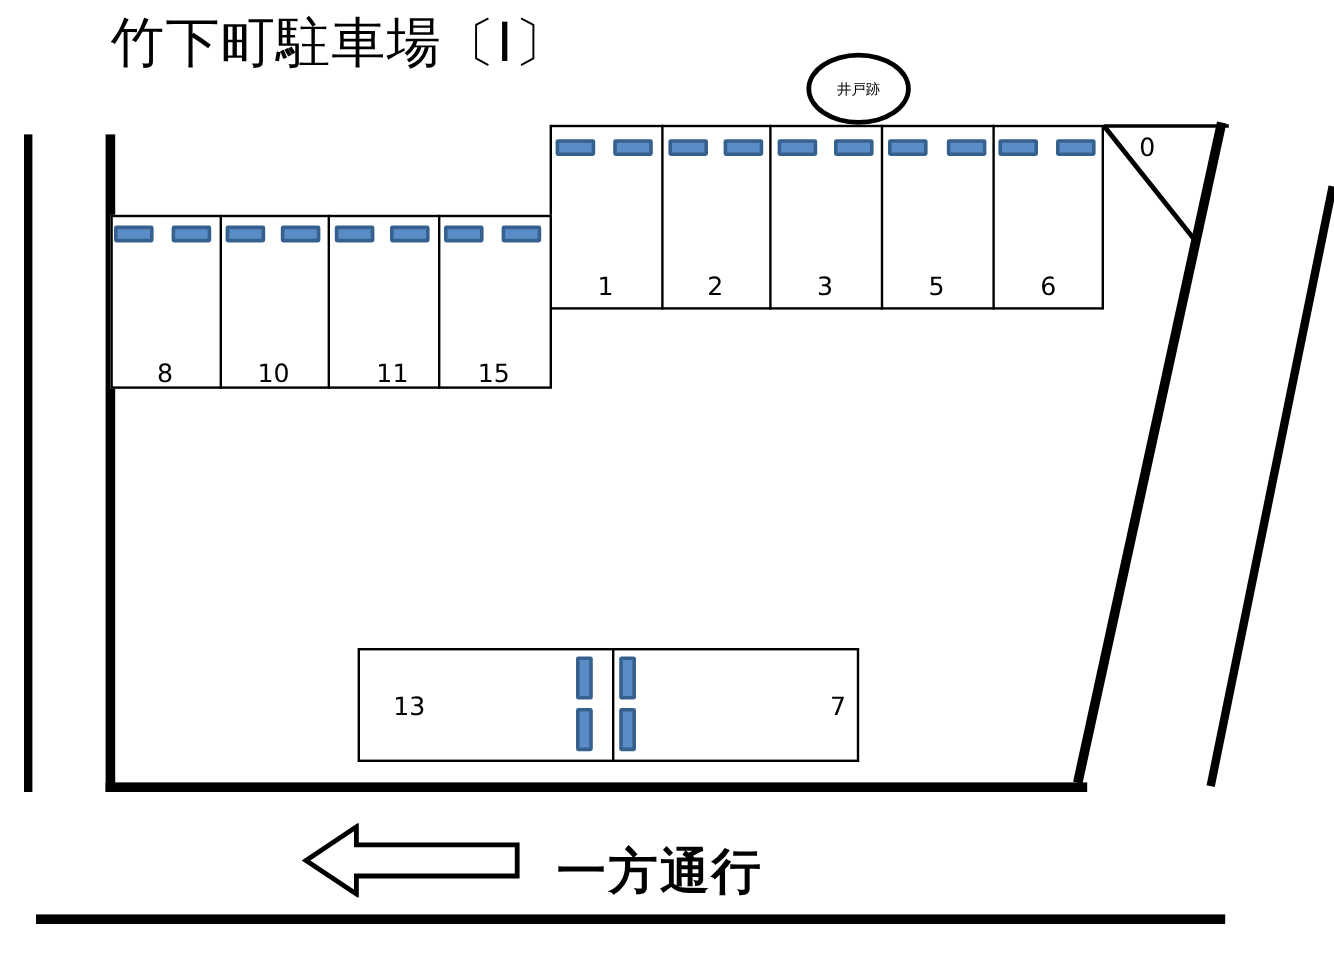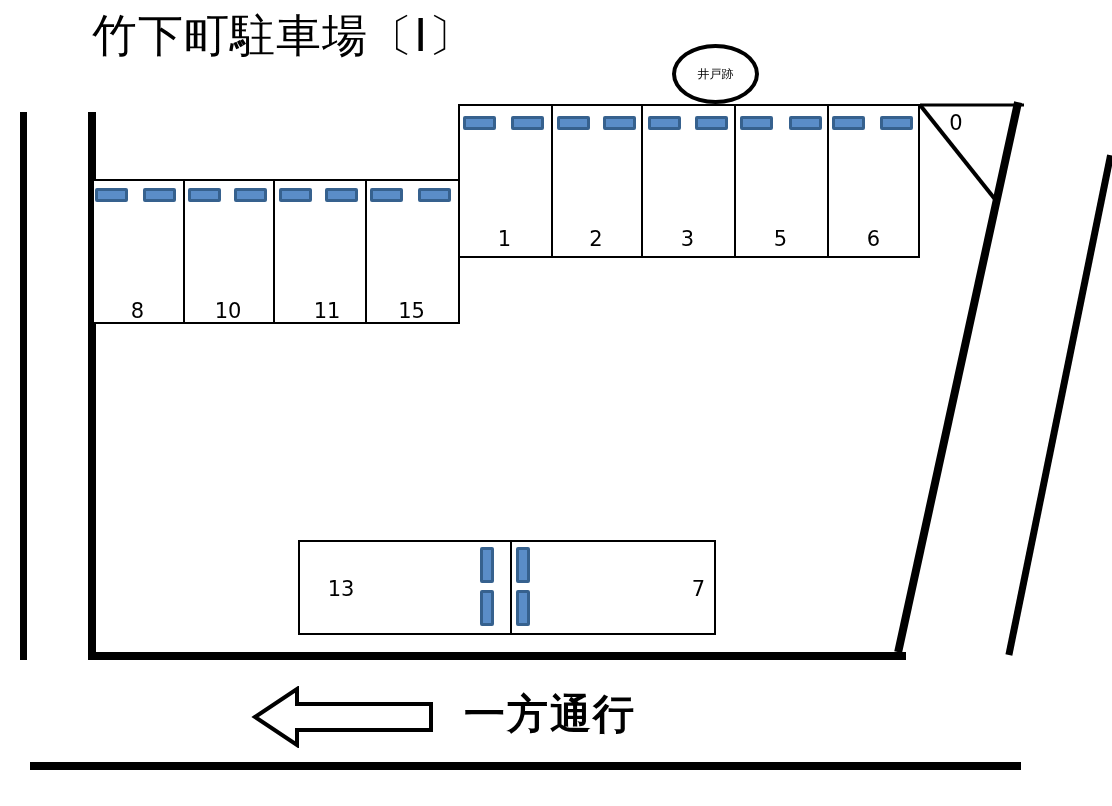--- a/index.html
+++ b/index.html
@@ -109,20 +109,21 @@
   
   .oneway-text {
     position: absolute;
     font-size: 41px;
     line-height: 48px;
     letter-spacing: 2px;
     color: #000000;
     white-space: nowrap;
     font-weight: bold;
     font-family: "DejaVu Sans", "Liberation Sans", sans-serif;
+    margin-top: 12px;
   }
   .oneway-arrow {
     position: absolute;
   }
 </style>
 </head>
 <body>
 
 <div id="canvas">
 

